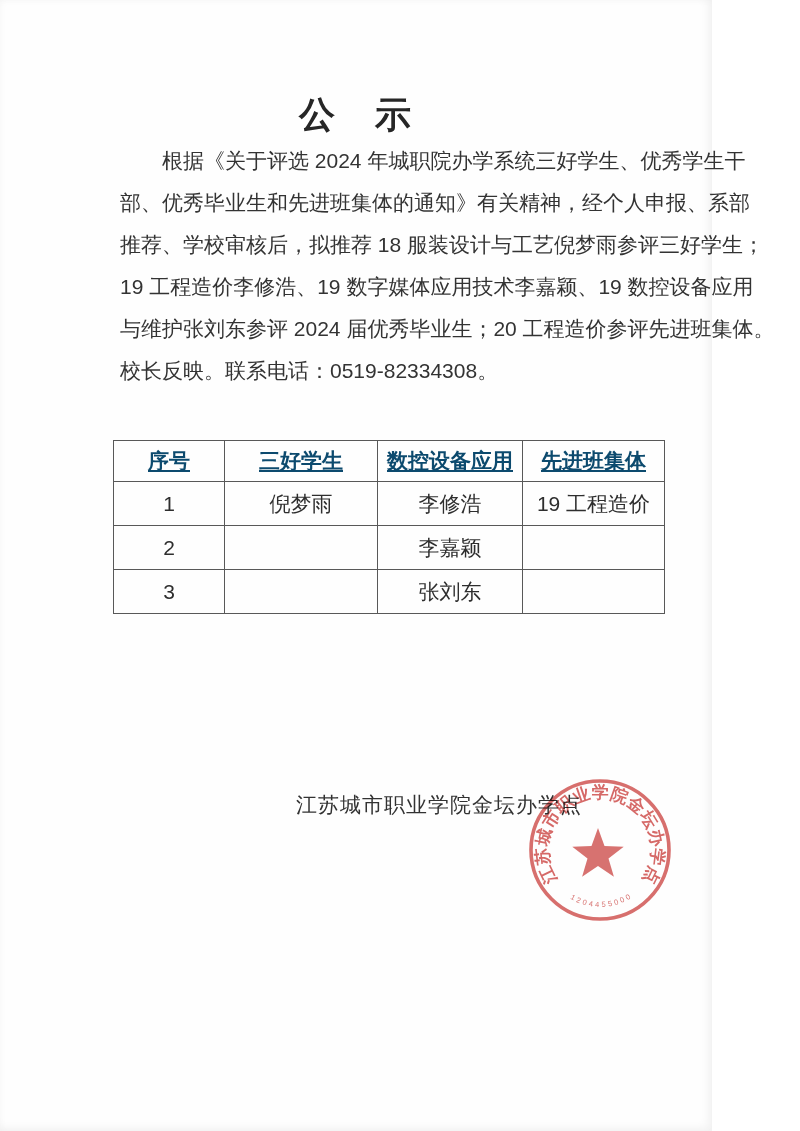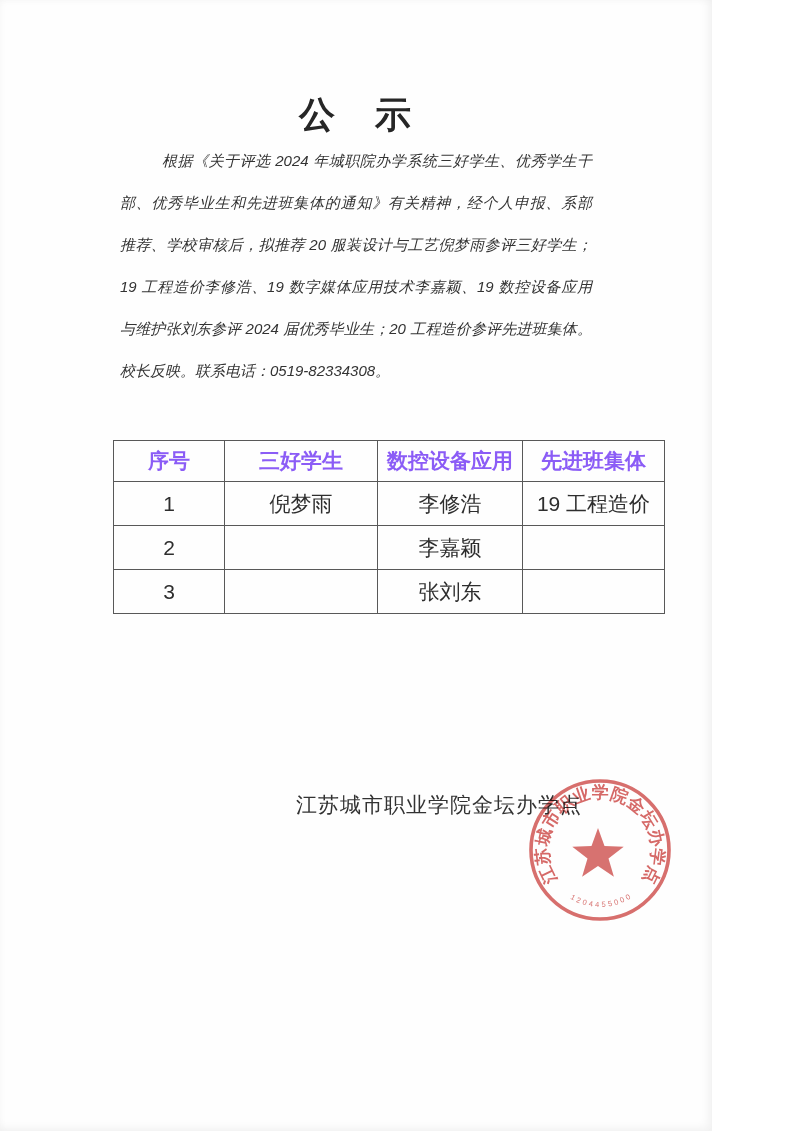--- a/index.html
+++ b/index.html
@@ -25,48 +25,47 @@
     line-height:40px;
     font-weight:700;
     color:#262626;
     letter-spacing:2px;
   }
   .notice-body{
     margin-top:5px;
     padding:0 120px;
   }
   .body-line{
-    font-size:15px;
+    font-size:21px;
     line-height:42px;
     text-align:justify;
     text-align-last:justify;
     text-justify:inter-ideograph;
     color:#333333;
     white-space:nowrap;
-    font-style:italic;
   }
   .body-line.first{ text-indent:42px; }
   .body-line.last{ text-align:left; text-align-last:left; }
   .awards-table{
     margin-top:48px;
     margin-left:113px;
     border-collapse:collapse;
     table-layout:fixed;
     font-size:21px;
     color:#2e2e2e;
   }
   .awards-table th, .awards-table td{
     border:1.5px solid #585858;
     text-align:center;
     vertical-align:middle;
     padding:0;
     overflow:hidden;
     white-space:nowrap;
   }
-  .awards-table th{ height:40px; font-weight:700; color:#8b5cf6; }
+  .awards-table th{ height:40px; font-weight:700; color:#0c4a6e;text-decoration:underline; }
   .awards-table td{ height:43px; font-weight:400; }
   .col-0{width:111px;} .col-1{width:153px;} .col-2{width:145px;} .col-3{width:142px;}
   .signature-block{
     margin-top:168px;
     padding-right:130px;
     text-align:right;
     position:relative;
     z-index:1;
   }
   .signature-line{
@@ -93,21 +92,21 @@
 </head>
 <body>
 
 <div class="page">
 
   <h1 class="doc-title">公　示</h1>
 
   <div class="notice-body">
       <div class="body-line first">根据《关于评选 2024 年城职院办学系统三好学生、优秀学生干</div>
       <div class="body-line">部、优秀毕业生和先进班集体的通知》有关精神，经个人申报、系部</div>
-      <div class="body-line">推荐、学校审核后，拟推荐 20 服装设计与工艺倪梦雨参评三好学生；</div>
+      <div class="body-line">推荐、学校审核后，拟推荐 18 服装设计与工艺倪梦雨参评三好学生；</div>
       <div class="body-line">19 工程造价李修浩、19 数字媒体应用技术李嘉颖、19 数控设备应用</div>
       <div class="body-line">与维护张刘东参评 2024 届优秀毕业生；20 工程造价参评先进班集体。</div>
       <div class="body-line last">校长反映。联系电话：0519-82334308。</div>
     </div>
 
   <table class="awards-table">
     <colgroup>
       <col class="col-0">
         <col class="col-1">
         <col class="col-2">

